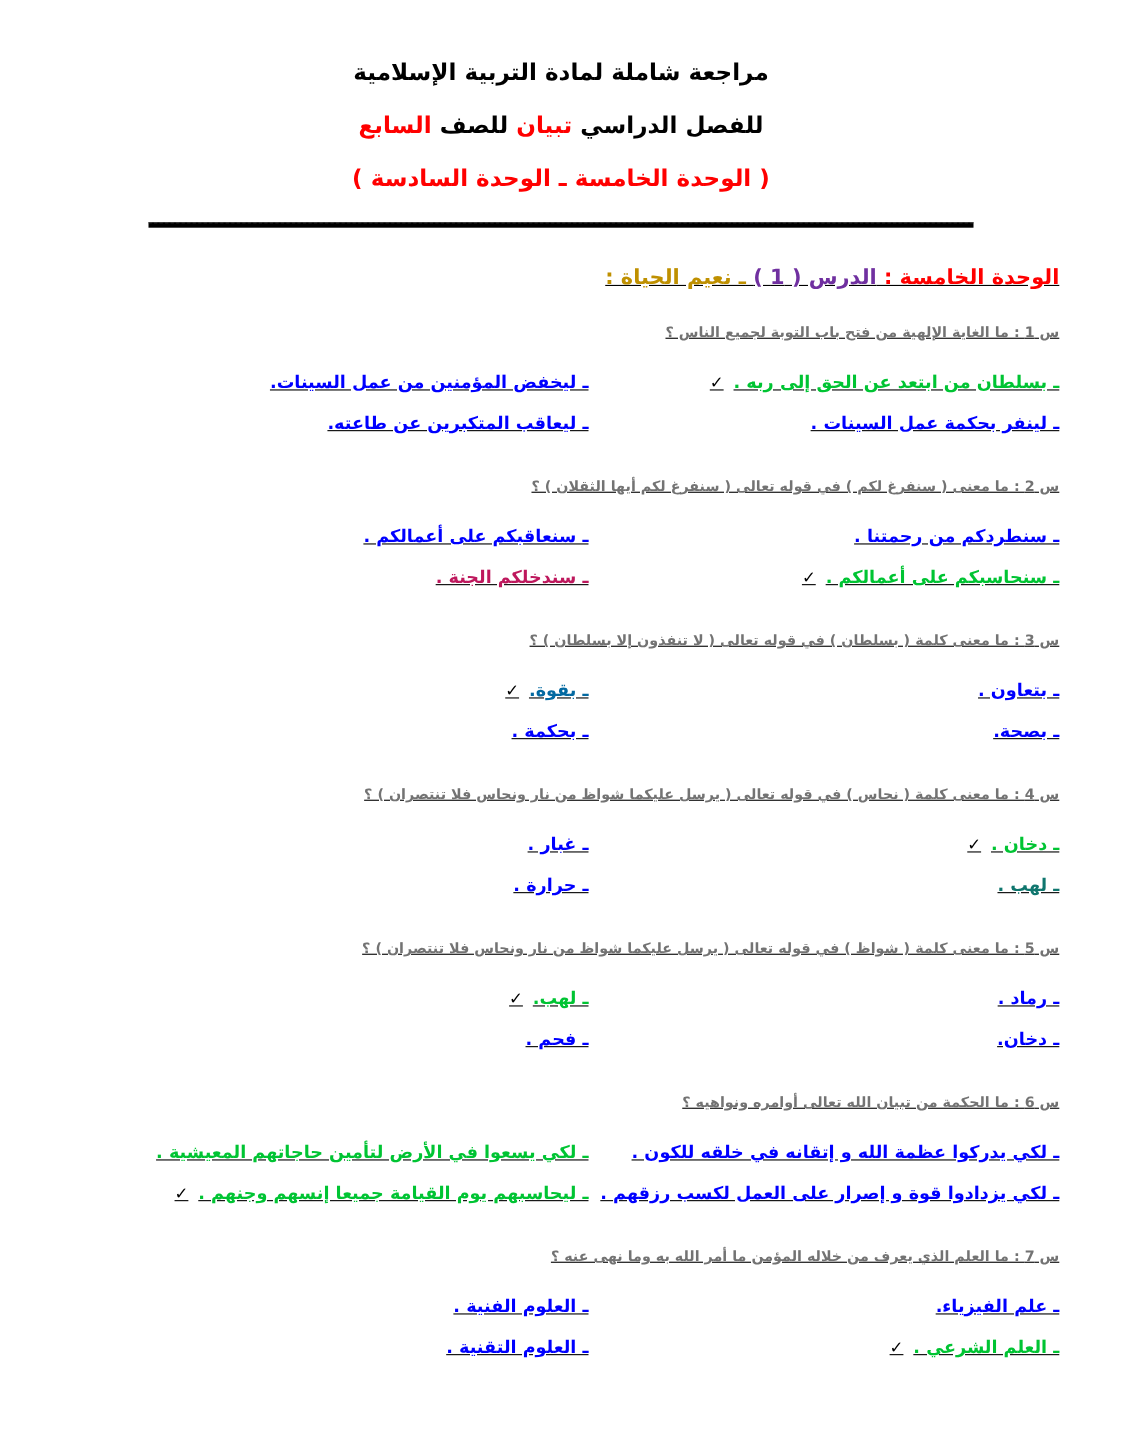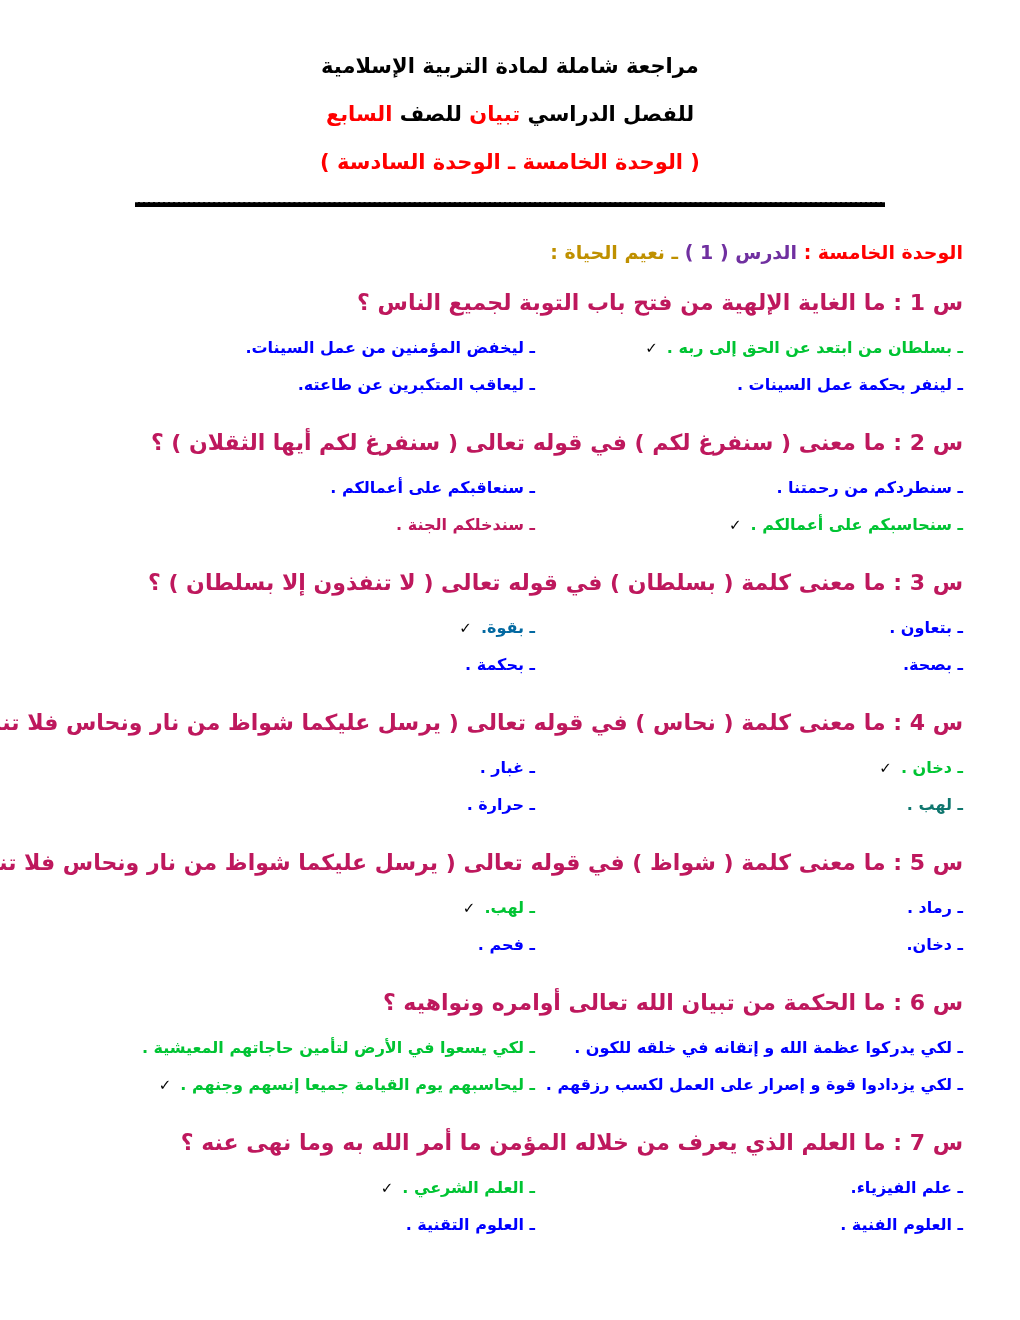--- a/index.html
+++ b/index.html
@@ -18,30 +18,30 @@
     font-size: 21px; line-height: 28px; margin-bottom: 20px;
     color: #000; white-space: nowrap;
   }
 
   .divider {
     width: 750px; height: 4px; background: #000;
     margin: 26px auto 0 auto;
     border-top: 1px dashed #444;
   }
 
-  .content { padding-right: 57px; padding-left: 44px; }
+  .content { padding-right: 57px; padding-left: 44px; text-decoration: underline; }
 
   .section-header {
     margin-top: 34px; margin-bottom: 28px;
     font-size: 19px; white-space: nowrap;
   }
 
   .q { margin-bottom: 28px; }
   .q-text {
-    color: #be185d; font-size: 22px; line-height: 24px;
+    color: #737373; font-size: 13px; line-height: 24px;
     margin-bottom: 14px; white-space: nowrap;
   }
   .opt-grid {
     display: grid;
     grid-template-columns: 428px auto;
   }
   .opt {
     height: 37px; line-height: 37px;
     font-size: 16px; white-space: nowrap;
     text-align: right;
@@ -119,21 +119,21 @@
             <div class="opt"><span style="color: rgb(0, 0, 255);">ـ لكي يدركوا عظمة الله و إتقانه في خلقه للكون .</span></div>
             <div class="opt"><span style="color: rgb(0, 196, 51);">ـ لكي يسعوا في الأرض لتأمين حاجاتهم المعيشية .</span></div>
             <div class="opt"><span style="color: rgb(0, 0, 255);">ـ لكي يزدادوا قوة و إصرار على العمل لكسب رزقهم .</span></div>
             <div class="opt"><span style="color: rgb(0, 196, 51);">ـ ليحاسبهم يوم القيامة جميعا إنسهم وجنهم .</span><span class="check">✓</span></div>
           </div>
         </div>
         <div class="q">
           <div class="q-text">س 7 : ما العلم الذي يعرف من خلاله المؤمن ما أمر الله به وما نهى عنه ؟</div>
           <div class="opt-grid">
             <div class="opt"><span style="color: rgb(0, 0, 255);">ـ علم الفيزياء.</span></div>
+            <div class="opt"><span style="color: rgb(0, 0, 255);">ـ العلوم الفنية .</span></div>
             <div class="opt"><span style="color: rgb(0, 196, 51);">ـ العلم الشرعي .</span><span class="check">✓</span></div>
-            <div class="opt"><span style="color: rgb(0, 0, 255);">ـ العلوم الفنية .</span></div>
             <div class="opt"><span style="color: rgb(0, 0, 255);">ـ العلوم التقنية .</span></div>
           </div>
         </div>
       </div>
   </div>
 
 </div>
 
 </body></html>

